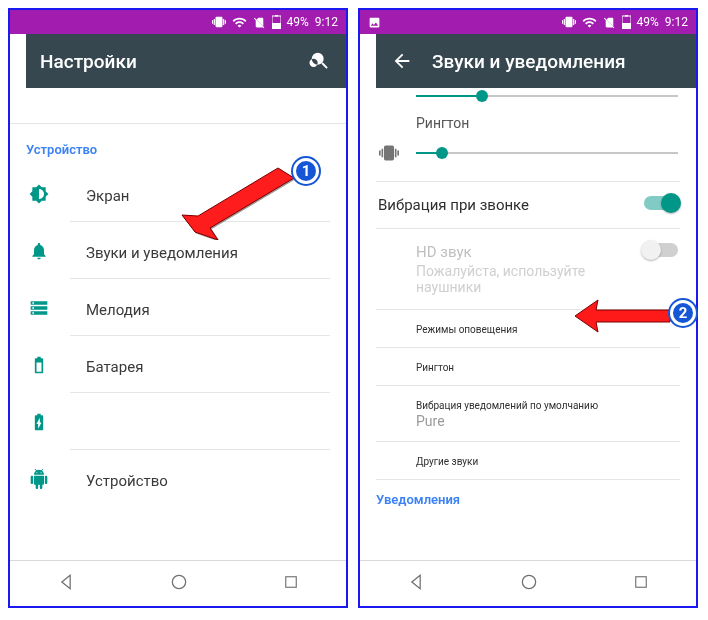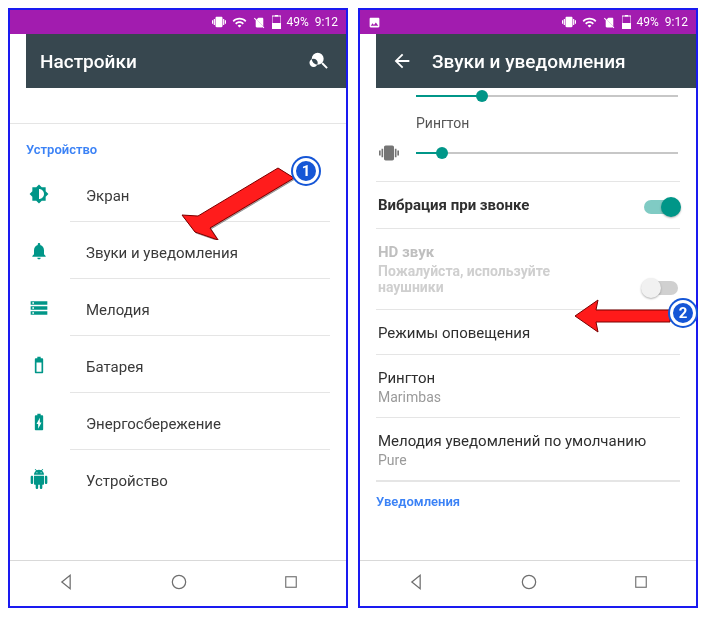--- a/index.html
+++ b/index.html
@@ -56,27 +56,27 @@
   .divider.zero { margin: 0; }
 
   
   .slider-row { display:flex; align-items:center; gap:16px; padding: 12px 18px 18px; }
   .slider-row .icon { width:22px; flex:0 0 22px; color:#6d6d6d; display:flex; align-items:center; justify-content:center;}
   .slider-track { position:relative; flex:1; height:2px; background:#c7c7c7; }
   .slider-fill  { position:absolute; left:0; top:0; height:2px; background:#009688; }
   .slider-thumb { position:absolute; top:-5px; width:12px; height:12px; border-radius:50%; background:#009688; transform:translateX(-50%); }
   .slider-label { font-size:14px; color:#555; padding: 8px 18px 0 56px; }
 
-  .row-plain { padding: 14px 18px 12px; }
-  .row-plain .title2 { font-size: 15px; color:#2f2f2f; }
+  .row-plain { padding: 14px 18px 12px; margin-left: 38px; }
+  .row-plain .title2 { font-size: 10px; color:#2f2f2f; }
   .row-plain .sub   { font-size: 14px; color:#9a9a9a; margin-top:2px; }
   .row-plain.disabled .title2 { color:#bfbfbf; }
   .row-plain.disabled .sub   { color:#cfcfcf; }
 
-  .row-toggle { display:flex; align-items:flex-end; padding:14px 18px; gap:26px;font-weight:bold; }
+  .row-toggle { display:flex; align-items:flex-start; padding:14px 18px; gap:26px; }
   .row-toggle .title2 { flex:1; font-size:15px; color:#2f2f2f; }
   .switch { width:34px; height:14px; border-radius:7px; position:relative; }
   .switch.on  { background:#80cbc4; }
   .switch.off { background:#d0d0d0; }
   .switch .knob { position:absolute; top:-3px; width:20px; height:20px; border-radius:50%; box-shadow:0 1px 2px rgba(0,0,0,.3); }
   .switch.on  .knob { right:-3px; background:#009688; }
   .switch.off .knob { left:-3px;  background:#f1f1f1; }
 
   
   .navbar {
@@ -179,21 +179,20 @@
       <span class="label">Батарея</span>
     </div>
     <div class="divider"></div>
 
     <div class="list-item">
       <span class="icon">
           <svg width="20" height="20" viewBox="0 0 24 24" fill="#009688">
             <path d="M15.67 4H14V2h-4v2H8.33C7.6 4 7 4.6 7 5.33v15.34C7 21.4 7.6 22 8.33 22h7.34c.73 0 1.33-.6 1.33-1.33V5.33C17 4.6 16.4 4 15.67 4zM11 20v-5.5H9L13 7v5.5h2L11 20z"></path>
           </svg>
         </span>
-      <span class="label">Энергосбережение</span>
     </div>
     <div class="divider"></div>
 
     <div class="list-item">
       <span class="icon">
           <svg width="20" height="20" viewBox="0 0 24 24" fill="#009688">
             <path d="M6 18c0 .55.45 1 1 1h1v3.5c0 .83.67 1.5 1.5 1.5s1.5-.67 1.5-1.5V19h2v3.5c0 .83.67 1.5 1.5 1.5s1.5-.67 1.5-1.5V19h1c.55 0 1-.45 1-1V8H6v10zM3.5 8C2.67 8 2 8.67 2 9.5v7c0 .83.67 1.5 1.5 1.5S5 17.33 5 16.5v-7C5 8.67 4.33 8 3.5 8zm17 0c-.83 0-1.5.67-1.5 1.5v7c0 .83.67 1.5 1.5 1.5s1.5-.67 1.5-1.5v-7c0-.83-.67-1.5-1.5-1.5zm-4.97-5.84l1.3-1.3c.2-.2.2-.51 0-.71-.2-.2-.51-.2-.71 0l-1.48 1.48C13.85 1.23 12.95 1 12 1c-.96 0-1.86.23-2.66.63L7.85.15c-.2-.2-.51-.2-.71 0-.2.2-.2.51 0 .71l1.31 1.31C6.97 3.26 6 5.01 6 7h12c0-1.99-.97-3.75-2.47-4.84zM10 5H9V4h1v1zm5 0h-1V4h1v1z"></path>
           </svg>
         </span>
       <span class="label">Устройство</span>
@@ -302,30 +301,32 @@
     </div>
     <div class="divider full"></div>
 
     <div class="row-plain">
       <div class="title2">Режимы оповещения</div>
     </div>
     <div class="divider full"></div>
 
     <div class="row-plain">
       <div class="title2">Рингтон</div>
-      <div class="sub">Marimbas</div>
     </div>
     <div class="divider full"></div>
 
     <div class="row-plain">
-      <div class="title2">Мелодия уведомлений по умолчанию</div>
+      <div class="title2">Вибрация уведомлений по умолчанию</div>
       <div class="sub">Pure</div>
     </div>
     <div class="divider full"></div>
 
+    <div class="row-plain">
+      <div class="title2">Другие звуки</div>
+    </div>
     <div class="divider full"></div>
 
     <div class="section-label" style="padding-top:12px">Уведомления</div>
   </div>
 
   <div class="navbar">
     <span><svg width="20" height="20" viewBox="0 0 24 24" fill="none" stroke="#6f6f6f" stroke-width="1.5">
           <path d="M17 4 7 12l10 8z"></path>
         </svg></span>
     <span><svg width="20" height="20" viewBox="0 0 24 24" fill="none" stroke="#6f6f6f" stroke-width="1.5">

